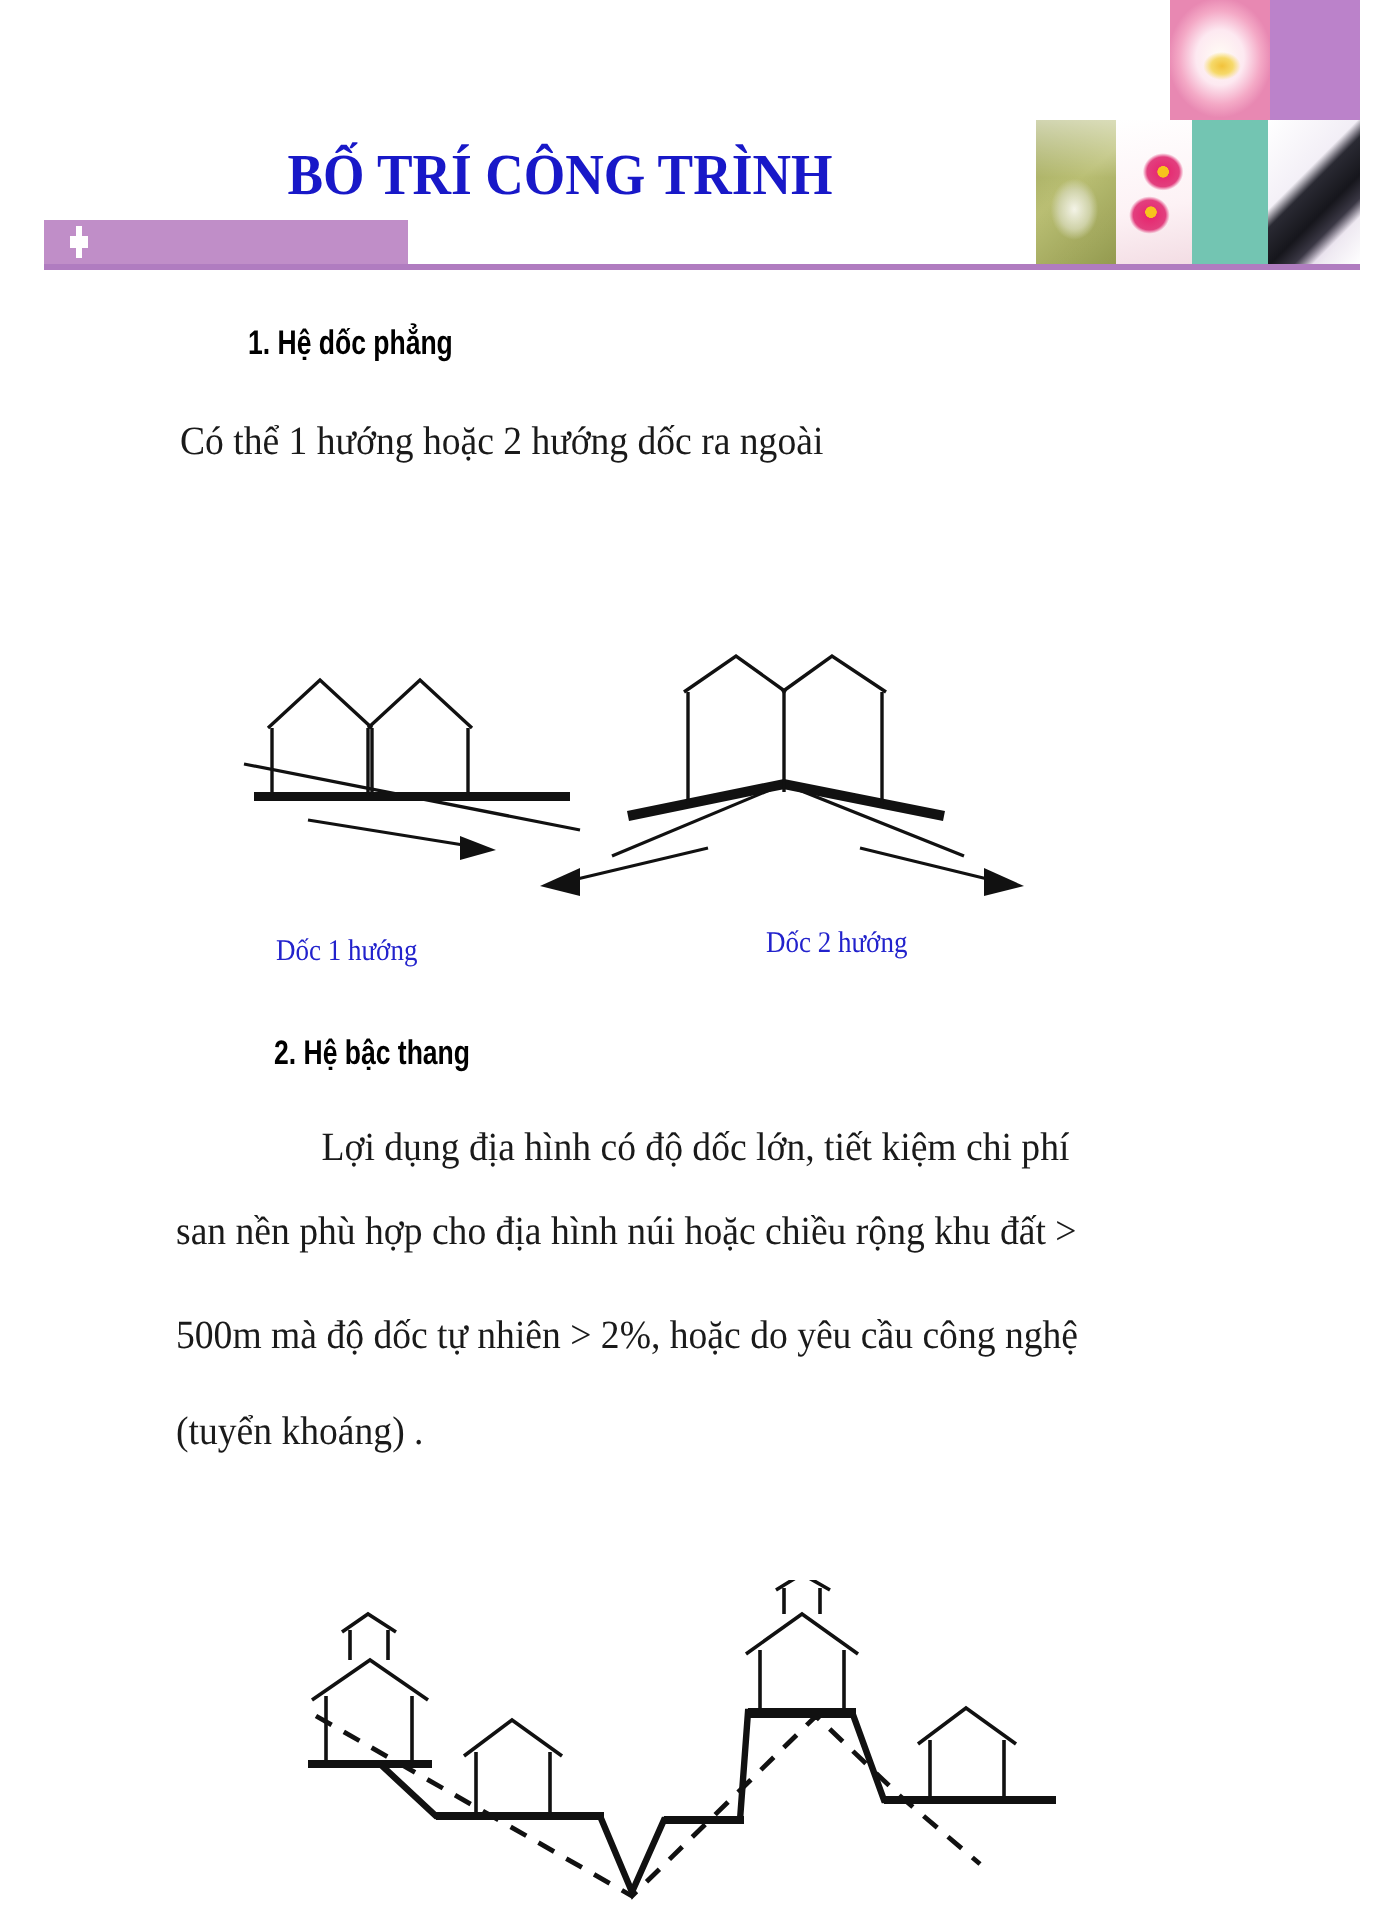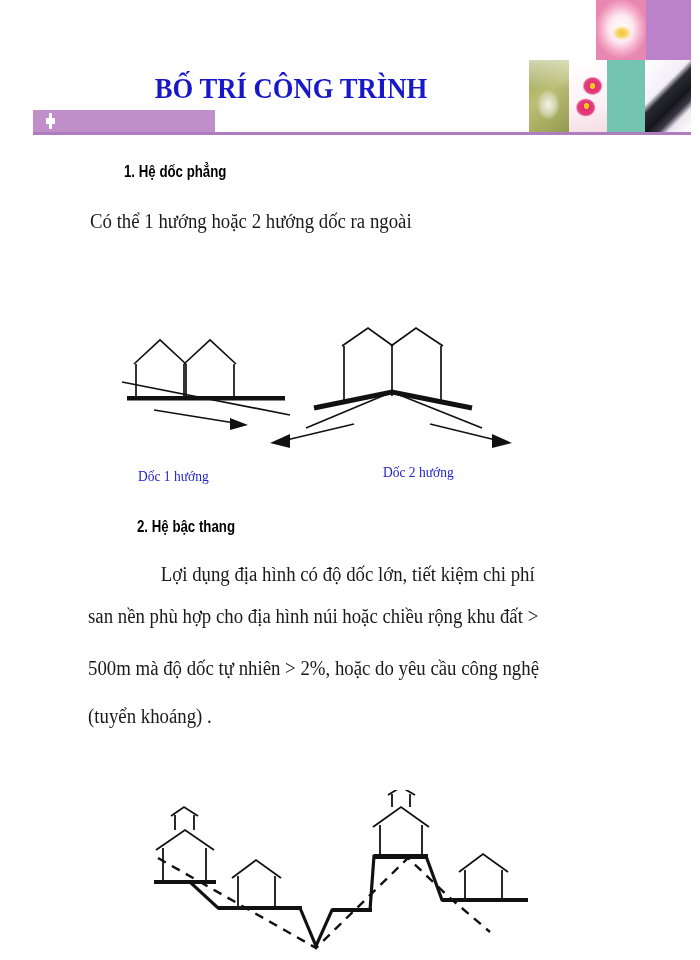--- a/index.html
+++ b/index.html
@@ -13,21 +13,21 @@
     height: 960px;
     position: relative;
     overflow: hidden;
     font-family: "Liberation Serif", "DejaVu Serif", serif;
     color: #000000;
   }
 
   
   #banner {
     position: absolute;
-    left: 11px; top: 0;
+    left: 0; top: 0;
     width: 564px; height: 140px;
   }
   #slide-title {
     position: absolute;
     left: 0; top: 72px;
     width: 560px;
     text-align: center;
     font-family: "Liberation Serif", "DejaVu Serif", serif;
     font-weight: bold;
     font-size: 29px;

